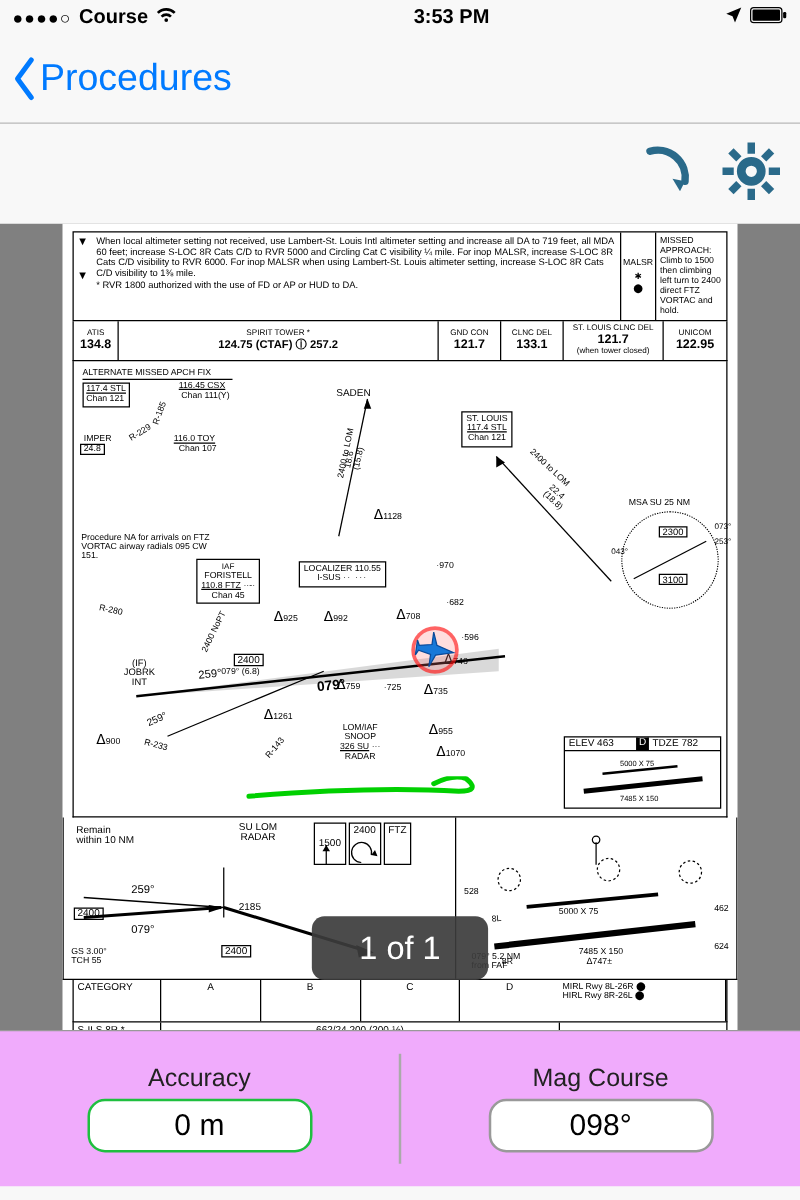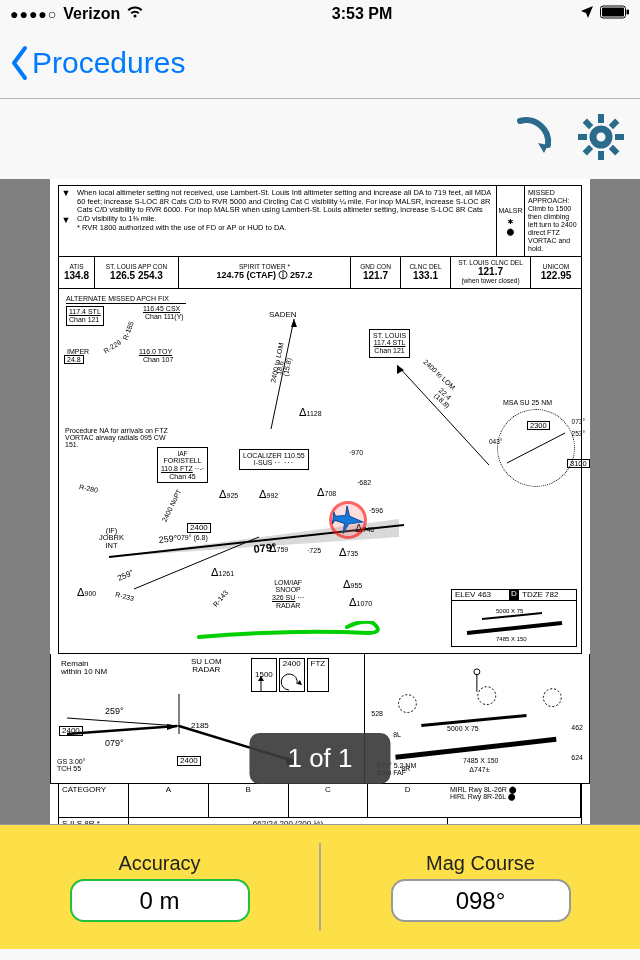--- a/index.html
+++ b/index.html
@@ -43,35 +43,35 @@
   
   .minrow { display:flex; margin:0 8px; border:1.5px solid #000; border-top:none; height:34px; font-size:8px;}
   .minrow > div { border-right:1px solid #000; padding:2px 3px; }
   
   .pageind { position:absolute; left:50%; bottom:40px; transform:translateX(-50%); background:rgba(60,60,60,0.92); color:#fff; font-size:26px; padding:10px 38px; border-radius:10px; }
   
   .ownship { position:absolute; left:313px; top:326px; width:38px; height:38px; }
   .ownship .ring { position:absolute; inset:0; border:3px solid rgba(255,0,0,0.55); border-radius:50%; background:rgba(255,120,120,0.25);}
   .greenline { position:absolute; left:138px; top:332px; width:195px; height:26px; }
   
-  .bottom { height:125px; background:#fde047; border-top:1px solid #999; display:flex; }
+  .bottom { height:125px; background:#f0abfc; border-top:1px solid #999; display:flex; }
   .bcol { flex:1; display:flex; flex-direction:column; align-items:center; justify-content:center; gap:4px; }
   .bcol .bl { font-size:20px; color:#222; }
   .pill { border:2px solid #999; background:#fff; border-radius:14px; padding:6px 10px; font-size:24px; min-width:180px; text-align:center; line-height:1.15;}
   .pill.green { border-color:#1fbf3f; }
   .pill.small { font-size:20px; }
   .bdiv { width:1px; background:#aaa; margin:18px 0; }
 </style>
 </head>
 <body>
 
 <div class="status-bar">
   <div class="status-left">
     <span class="dots">●●●●○</span>
-    <span>Verizon</span>
+    <span>Course</span>
     <span><svg width="18" height="14" viewBox="0 0 18 14">
           <path d="M9 12.5a1.5 1.5 0 100-3 1.5 1.5 0 000 3zM4.5 7.5a6.4 6.4 0 019 0l-1.5 1.5a4.2 4.2 0 00-6 0zM1.5 4.5a10.6 10.6 0 0115 0L15 6a8.5 8.5 0 00-12 0z" fill="#000"></path>
         </svg></span>
   </div>
   <span style="font-weight:700">3:53 PM</span>
   <div class="status-right">
     <span><svg width="14" height="14" viewBox="0 0 14 14">
           <path d="M13 1L1 6l5 2 2 5z" fill="#000"></path>
         </svg></span>
     <span><svg width="30" height="14" viewBox="0 0 30 14">
@@ -140,24 +140,20 @@
           <span>Climb to 1500 then climbing left turn to 2400 direct FTZ VORTAC and hold.</span>
         </div>
       </div>
     </div>
 
     <div class="freqrow">
       <div class="freqcell" style="width:36px">
           <span class="lbl">ATIS</span>
           <span class="val">134.8</span>
         </div>
-      <div class="freqcell" style="width:84px">
-          <span class="lbl">ST. LOUIS APP CON</span>
-          <span class="val">126.5  254.3</span>
-        </div>
       <div class="freqcell" style="flex:1">
           <span class="lbl">SPIRIT TOWER *</span>
           <span class="val" style="font-size:9px">124.75 (CTAF) ⓘ 257.2</span>
         </div>
       <div class="freqcell" style="width:50px">
           <span class="lbl">GND CON</span>
           <span class="val">121.7</span>
         </div>
       <div class="freqcell" style="width:50px">
           <span class="lbl">CLNC DEL</span>
@@ -209,21 +205,21 @@
           <line x1="8" y1="0" x2="100" y2="100" stroke="#000" stroke-width="1"></line>
           <path d="M8 0 l0 9 l7 -4 z" fill="#000"></path>
         </svg>
       <span style="position:absolute; left:360px; top:82px; transform:rotate(43deg); font-size:7px;">2400 to LOM</span>
       <span style="position:absolute; left:376px; top:102px; transform:rotate(43deg); font-size:7px;">22.4<br>(18.8)</span>
 
       <div style="position:absolute; right:6px; top:120px; width:78px; height:78px;">
         <div style="position:absolute; inset:0; border:1px dotted #000; border-radius:50%;"></div>
         <span style="position:absolute; left:6px; top:-10px; font-size:7px;">MSA SU 25 NM</span>
         <span style="position:absolute; left:30px; top:12px; border:1px solid #000; padding:0 2px; font-size:7.5px;">2300</span>
-        <span style="position:absolute; left:30px; top:50px; border:1px solid #000; padding:0 2px; font-size:7.5px;margin-left:40px;">3100</span>
+        <span style="position:absolute; left:30px; top:50px; border:1px solid #000; padding:0 2px; font-size:7.5px;">3100</span>
         <span style="position:absolute; left:-8px; top:30px; font-size:6.5px">043°</span>
         <span style="position:absolute; right:-10px; top:10px; font-size:6.5px">073°</span>
         <span style="position:absolute; right:-10px; top:22px; font-size:6.5px">253°</span>
         <svg style="position:absolute; inset:0" viewBox="0 0 78 78">
             <line x1="10" y1="54" x2="68" y2="24" stroke="#000"></line>
           </svg>
       </div>
 
       <div class="box" style="left:180px; top:160px;">
         <span>LOCALIZER  110.55</span><br>

